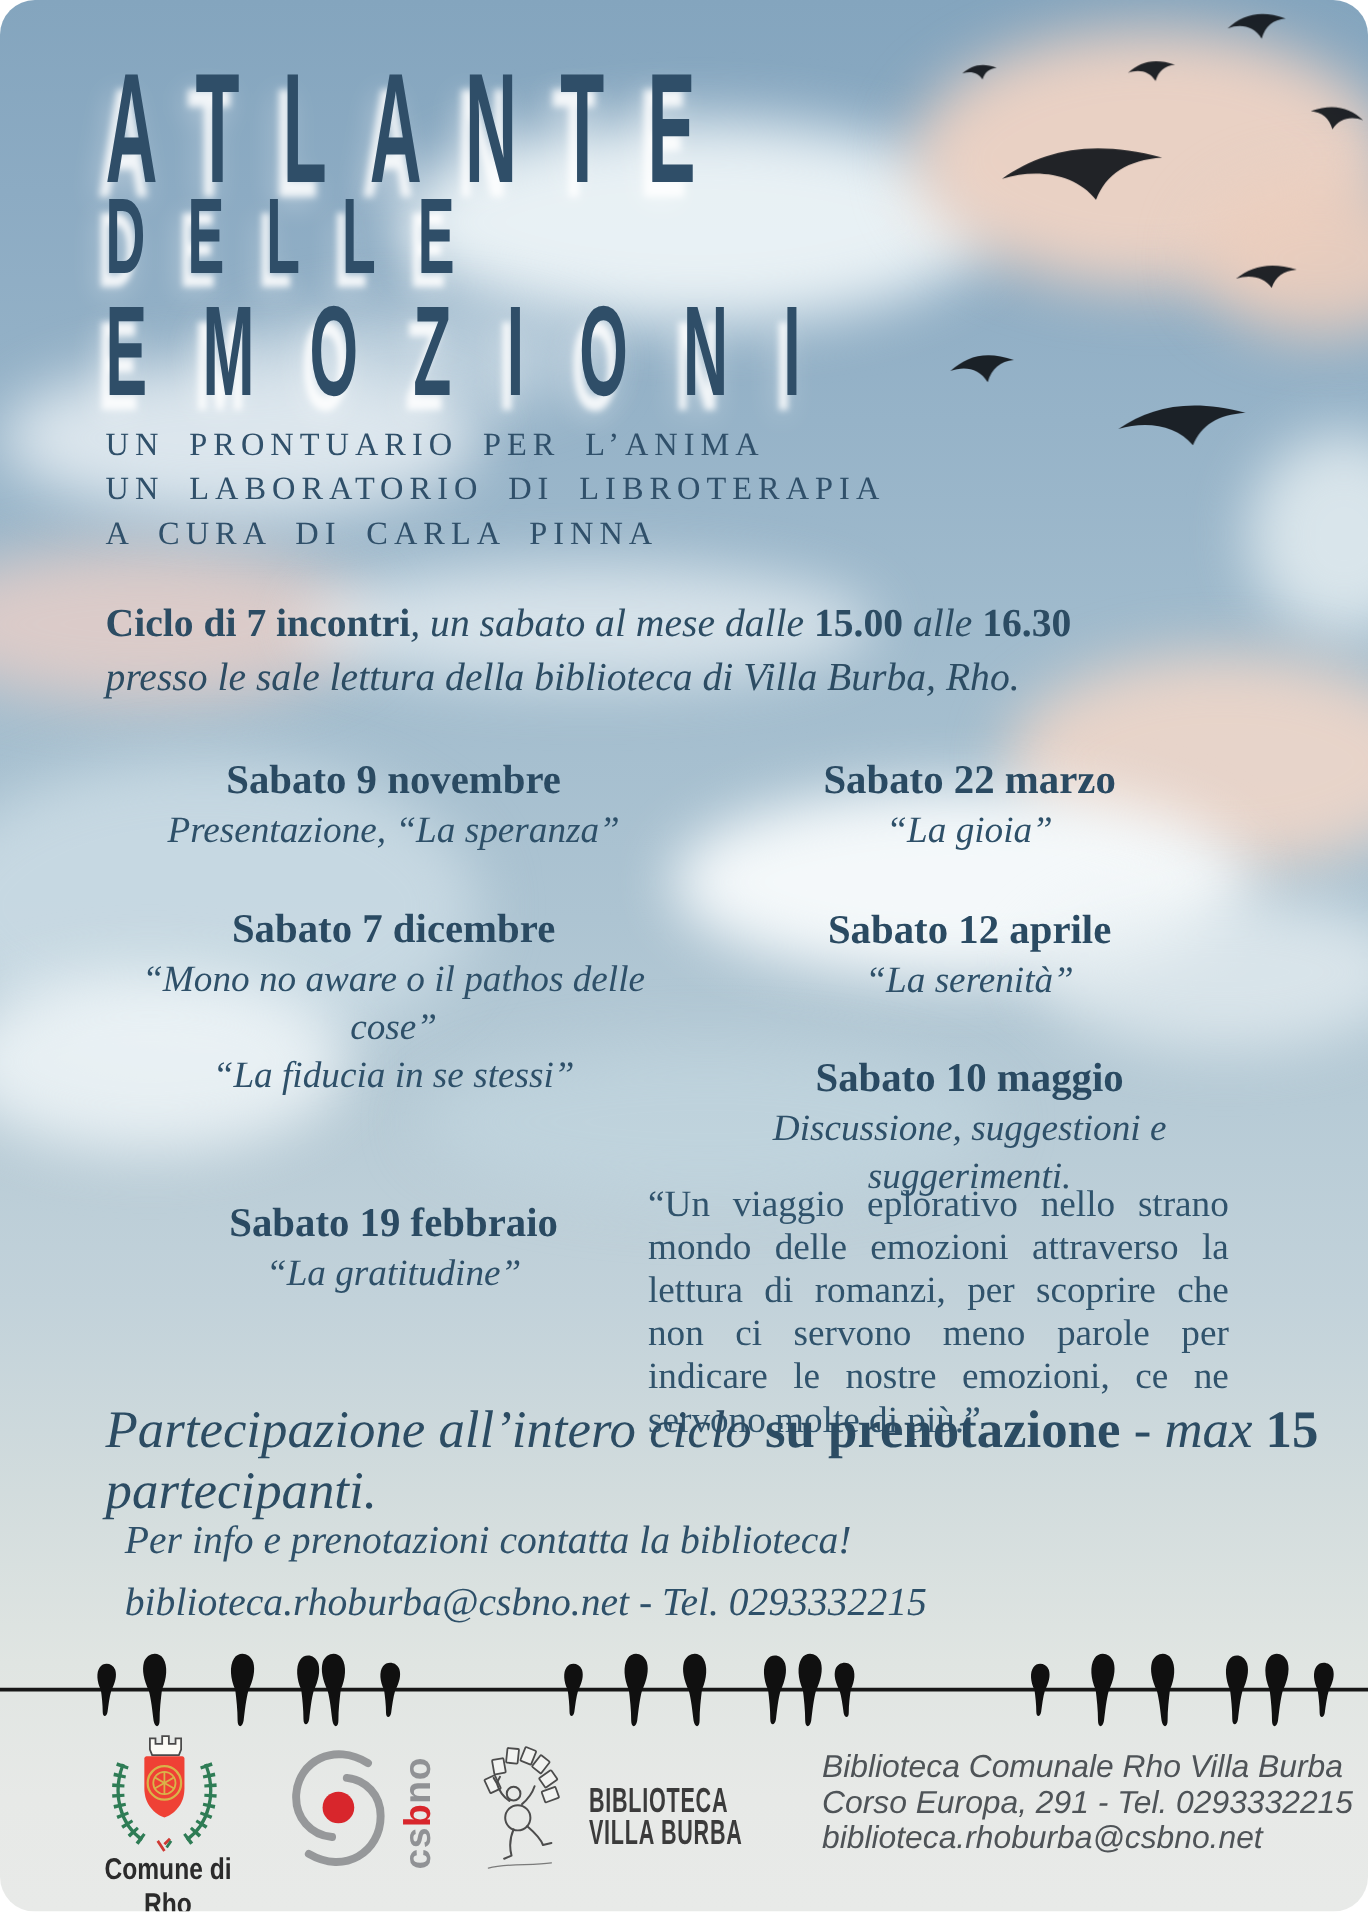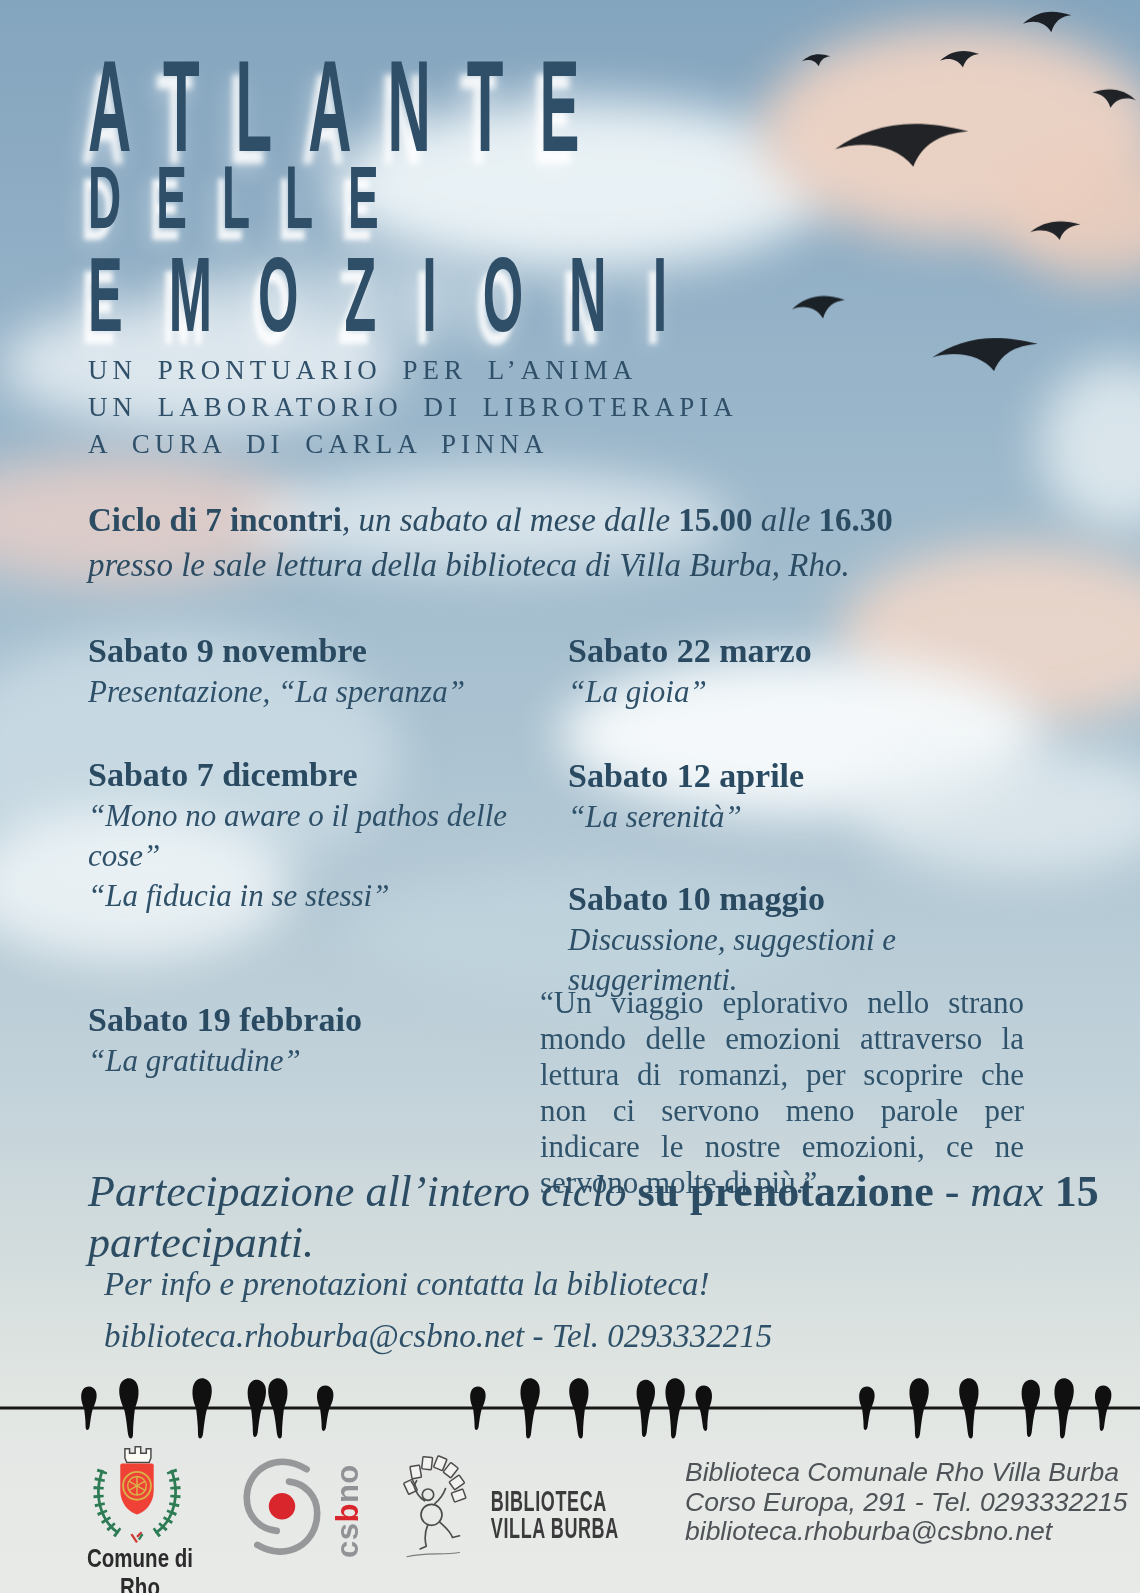--- a/index.html
+++ b/index.html
@@ -1,21 +1,21 @@
 <!DOCTYPE html>
 <html><head>
 <meta charset="utf-8">
 <style>
   html,body{margin:0;padding:0;background:#fff;}
   .poster{
     position:relative;width:1140px;height:1593px;overflow:hidden;
     background:linear-gradient(180deg,
       #84a5be 0%,#8cabc3 10%,#96b3c8 22%,#a3bdce 36%,#adc4d2 48%,
       #b7cbd6 58%,#c2d2da 68%,#d2dcdd 78%,#e0e5e2 87%,#e7e9e7 94%,#e8eae8 100%);
-    font-family:"Liberation Serif", serif;color:#2c4c63;
+    font-family:"Liberation Serif", serif;color:#2c4c63;border-radius:29px;
   }
   
   .cl{position:absolute;border-radius:50%;filter:blur(24px);}
   .c1{left:330px;top:100px;width:500px;height:170px;background:rgba(240,246,249,.92);}
   .c2{left:760px;top:25px;width:400px;height:215px;background:rgba(238,211,196,.95);}
   .c3{left:1000px;top:150px;width:200px;height:130px;background:rgba(236,206,190,.9);}
   .c4{left:1040px;top:360px;width:160px;height:170px;background:rgba(238,244,246,.75);}
   .c5{left:180px;top:255px;width:320px;height:90px;background:rgba(225,236,242,.5);}
   .c6{left:-70px;top:455px;width:380px;height:130px;background:rgba(234,208,200,.8);}
   .c7{left:250px;top:470px;width:480px;height:100px;background:rgba(238,244,246,.7);}
@@ -38,21 +38,21 @@
   .t3{top:233px;font-size:52px;letter-spacing:46px;transform:scaleY(2.05);}
 
   .subtitle{
     position:absolute;left:88px;top:352px;font-size:27px;line-height:37px;
     letter-spacing:5px;word-spacing:9px;color:#30506a;
   }
   .intro{position:absolute;left:88px;top:498px;font-size:33px;line-height:45px;color:#2c4c63;}
   .it{font-style:italic;}
   .bd{font-weight:700;font-style:normal;}
 
-  .sched-item{position:absolute;width:480px;}
+  .sched-item{position:absolute;width:480px;text-align:center;}
   .sched-date{font-weight:700;font-size:34px;line-height:42px;color:#2a4a62;}
   .sched-topic{font-style:italic;font-size:31px;line-height:40px;color:#2e5069;}
   .quote{
     position:absolute;left:540px;top:985px;width:484px;
     font-size:31px;line-height:36px;text-align:justify;color:#30536c;
   }
   .participation{position:absolute;left:88px;top:1166px;font-size:44px;color:#2c4c63;}
   .info{position:absolute;left:104px;top:1258px;font-size:33px;line-height:52px;font-style:italic;color:#2e5069;}
 
   .sky-birds{position:absolute;left:740px;top:0;width:400px;height:400px;}

